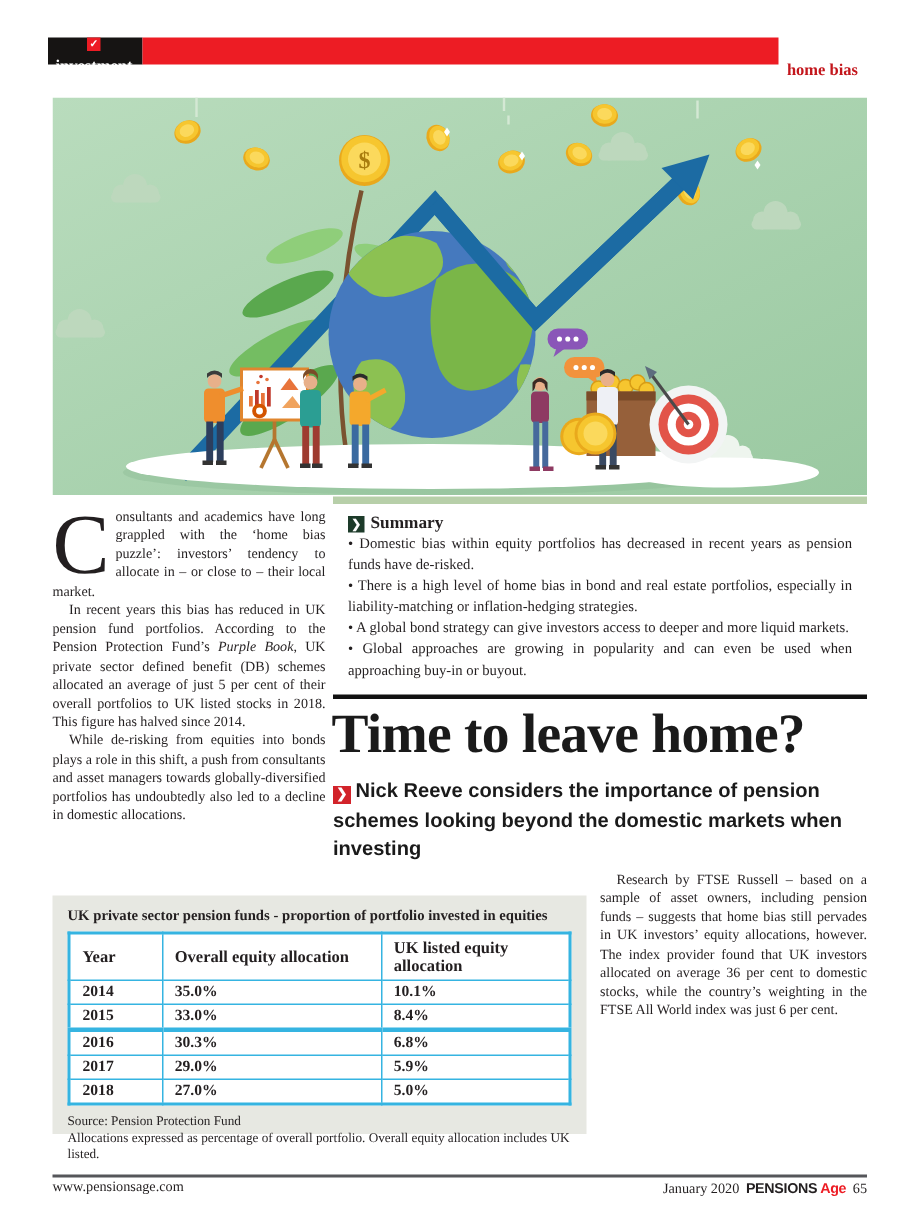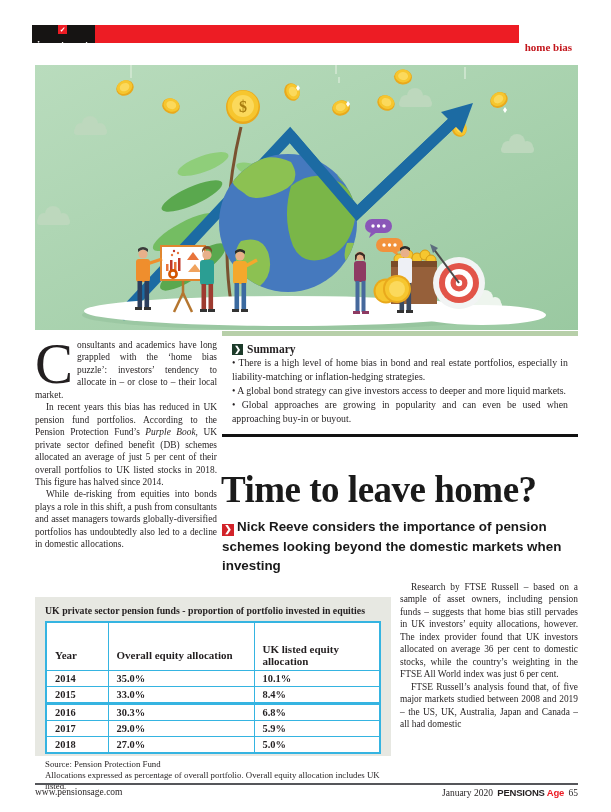--- a/index.html
+++ b/index.html
@@ -48,21 +48,21 @@
               font-weight:bold;font-size:13.4px;line-height:19.5px;color:#1a1a1a;}
   .standfirst .sq-icon{width:12px;height:12px;font-size:9px;margin-right:3px;position:relative;top:1px;display:inline-flex;}
 
   
   .tablebox{top:597px;left:35px;width:356px;height:159px;background:#e7e8e2;
             padding:8px 10px;box-sizing:border-box;}
   .tabletitle{font-size:9.8px;font-weight:bold;margin:0 0 5px 0;}
   table.eq{border-collapse:collapse;width:100%;background:#fff;}
   table.eq th,table.eq td{border:1.6px solid #35b4e1;padding:2px 0 2px 8px;text-align:left;}
   table.eq{border:2px solid #35b4e1;}
-  table.eq th{font-size:11px;font-weight:bold;padding-top:20px;padding-bottom:3px;}
+  table.eq th{font-size:11px;font-weight:bold;padding-top:3px;padding-bottom:3px;}
   table.eq td{font-size:10.4px;font-weight:bold;}
   table.eq td{font-weight:700;}
   table.eq tr.thick td{border-top-width:3px;}
   col.c-year{width:62px;} col.c-ov{width:146px;}
   .tnote{font-size:8.8px;line-height:11px;margin:5px 0 0 0;}
   .tnote p{margin:0;}
 
   
   .footrule{top:783px;left:35px;width:543px;height:2px;background:#55565a;}
   .footrow{top:787px;left:35px;width:543px;display:flex;justify-content:space-between;
@@ -301,20 +301,21 @@
     <p><span>In recent years this bias has reduced in UK pension fund portfolios. According to the Pension Protection Fund’s </span><span class="bktitle">Purple Book</span><span>, UK private sector defined benefit (DB) schemes allocated an average of just 5 per cent of their overall portfolios to UK listed stocks in 2018. This figure has halved since 2014.</span></p>
     <p>While de-risking from equities into bonds plays a role in this shift, a push from consultants and asset managers towards globally-diversified portfolios has undoubtedly also led to a decline in domestic allocations.</p>
   </div>
 
   <div class="abs summary">
     <div class="summary-head">
       <span class="sq-icon sq-green">❯</span>
       <span>Summary</span>
     </div>
     <ul>
+      <li>Domestic bias within equity portfolios has decreased in recent years as pension funds have de-risked.</li>
       <li>There is a high level of home bias in bond and real estate portfolios, especially in liability-matching or inflation-hedging strategies.</li>
       <li>A global bond strategy can give investors access to deeper and more liquid markets.</li>
       <li>Global approaches are growing in popularity and can even be used when approaching buy-in or buyout.</li>
     </ul>
   </div>
 
   <div class="abs headline">Time to leave home?</div>
   <div class="abs standfirst">
     <span class="sq-icon sq-red">❯</span><span>Nick Reeve considers the importance of pension schemes looking beyond the domestic markets when investing</span>
   </div>
@@ -363,21 +364,20 @@
       </tbody>
     </table>
     <div class="tnote">
       <p>Source: Pension Protection Fund</p>
       <p>Allocations expressed as percentage of overall portfolio. Overall equity allocation includes UK listed.</p>
     </div>
   </div>
 
   <div class="abs rightcol bodytext">
     <p>Research by FTSE Russell – based on a sample of asset owners, including pension funds – suggests that home bias still pervades in UK investors’ equity allocations, however. The index provider found that UK investors allocated on average 36 per cent to domestic stocks, while the country’s weighting in the FTSE All World index was just 6 per cent.</p>
-    <p>FTSE Russell’s analysis found that, of five major markets studied between 2008 and 2019 – the US, UK, Australia, Japan and Canada – all had domestic</p>
   </div>
 
   <div class="abs footrule"></div>
   <div class="abs footrow">
     <span>www.pensionsage.com</span>
     <span class="footright">
       <span>January 2020</span>
       <span class="logo logo-black">PENSIONS</span><span class="logo logo-red">Age</span>
       <span>65</span>
     </span>

